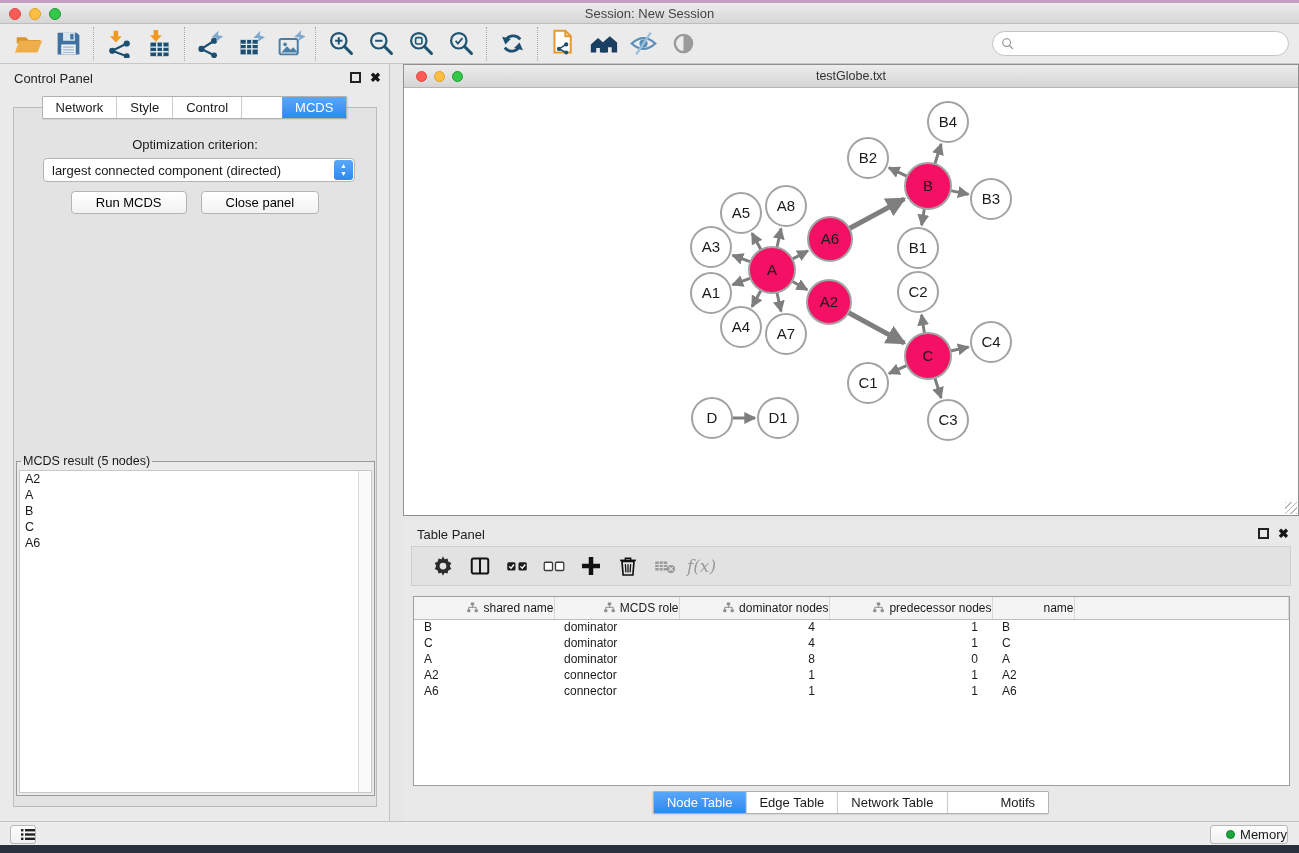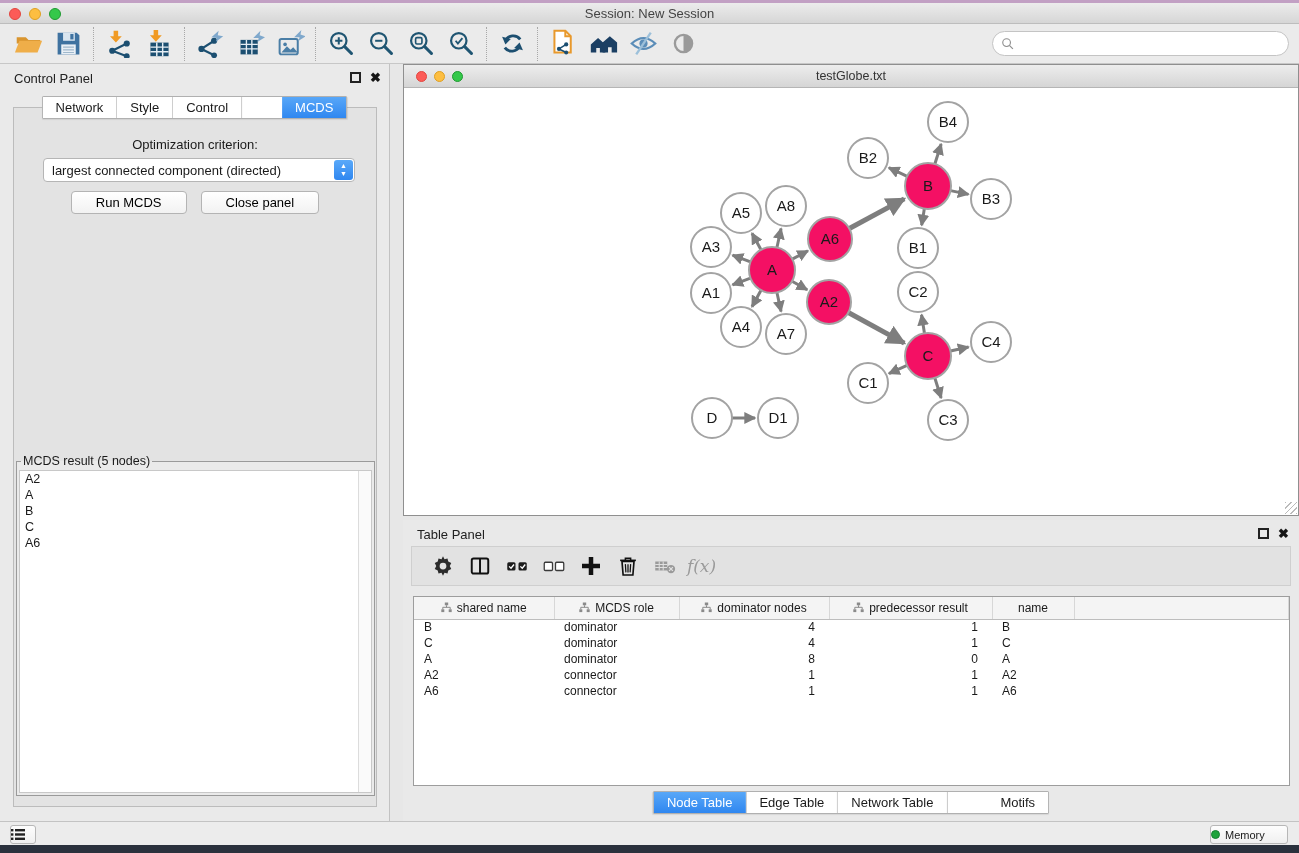--- a/index.html
+++ b/index.html
@@ -84,31 +84,31 @@
   .tpanel .float-box { right:30px; } .tpanel .close-x { right:10px; }
   .t-toolbar { position:absolute; top:26px; left:8px; right:8px; height:40px; background:#e2e2e2;
     border:1px solid #cfcfcf; display:flex; align-items:center; padding-left:12px; gap:0; }
   .t-toolbar .tbtn { width:37px; height:34px; }
   .t-toolbar .tbtn svg { width:24px; height:24px; }
   .fx { font-family:"DejaVu Serif", serif; font-style:italic; font-size:17px; color:#9a9a9a; }
   .table-wrap { position:absolute; left:10px; right:9px; top:76px; height:190px; background:#fff;
     border:1px solid #9d9d9d; overflow:hidden; }
   table.ntable { border-collapse:collapse; width:100%; table-layout:fixed; }
   .ntable th { height:22px; background:#f4f4f4; border-right:1px solid #d7d7d7; border-bottom:1px solid #bdbdbd;
-    font-size:12px; font-weight:normal; text-align:center; white-space:nowrap; overflow:hidden; }
+    font-size:12px; font-weight:normal; text-align:right; white-space:nowrap; overflow:hidden; }
   .ntable th .hicon { display:inline-block; vertical-align:-1px; margin-right:5px; }
   .ntable td { height:16px; font-size:12px; padding:0 14px 0 10px; white-space:nowrap; overflow:hidden; }
   .ntable td.num { text-align:right; }
   .t-tabs { position:absolute; top:271px; left:50%; transform:translateX(-50%); }
 
   
   .statusbar { position:absolute; left:0; top:818px; width:100%; height:24px; background:#ececec;
     border-top:1px solid #c3c3c3; }
   .sbtn { position:absolute; top:3px; background:linear-gradient(#fdfdfd,#f0f0f0); border:1px solid #b7b7b7;
-    border-radius:3px; height:19px; display:flex; align-items:center; justify-content:flex-start; font-size:11px; }
+    border-radius:3px; height:19px; display:flex; align-items:center; justify-content:flex-end; font-size:13px; }
   .sbtn.list { left:10px; width:26px; }
   .sbtn.mem { right:11px; width:78px; gap:5px; }
   .memdot { width:9px; height:9px; border-radius:50%; background:#1fa33c; border:1px solid #158030; }
 </style>
 </head>
 <body>
 
 <div class="desktop">
   <div class="menustrip"></div>
 
@@ -480,21 +480,21 @@
                       <rect x="7.7" y="7.3" width="3" height="2.8" stroke="none"></rect>
                     </g>
                   </svg><span>dominator nodes</span></th>
                 <th><svg class="hicon" width="11" height="11" viewBox="0 0 11 11">
                     <g fill="#8a8a8a" stroke="#8a8a8a">
                       <rect x="3.8" y="0.5" width="3.4" height="2.8" stroke="none"></rect>
                       <path d="M5.5 3.3v2M1.8 5.3h7.4M1.8 5.3v2M9.2 5.3v2" fill="none" stroke-width="1"></path>
                       <rect x="0.3" y="7.3" width="3" height="2.8" stroke="none"></rect>
                       <rect x="7.7" y="7.3" width="3" height="2.8" stroke="none"></rect>
                     </g>
-                  </svg><span>predecessor result</span></th>
+                  </svg><span>predecessor nodes</span></th>
                 <th><span>name</span></th>
                 <th></th>
               </tr>
             </thead>
           <tbody id="t-body">
               <tr>
                 <td>B</td>
                 <td>dominator</td>
                 <td class="num">4</td>
                 <td class="num">1</td>

